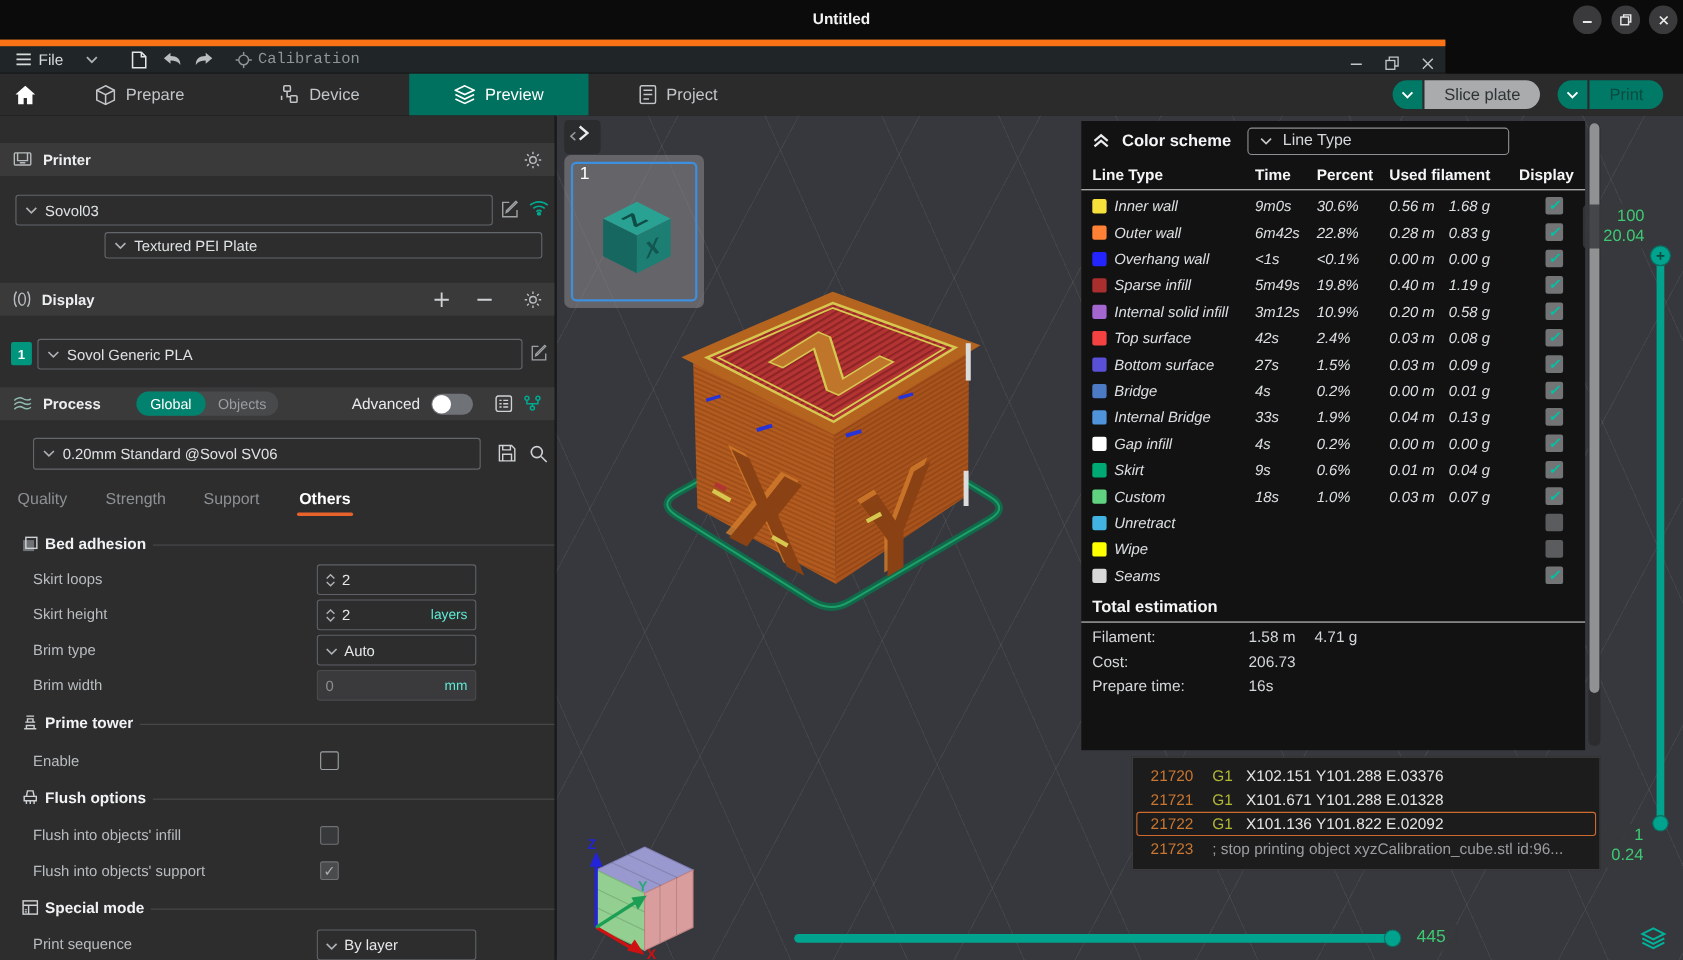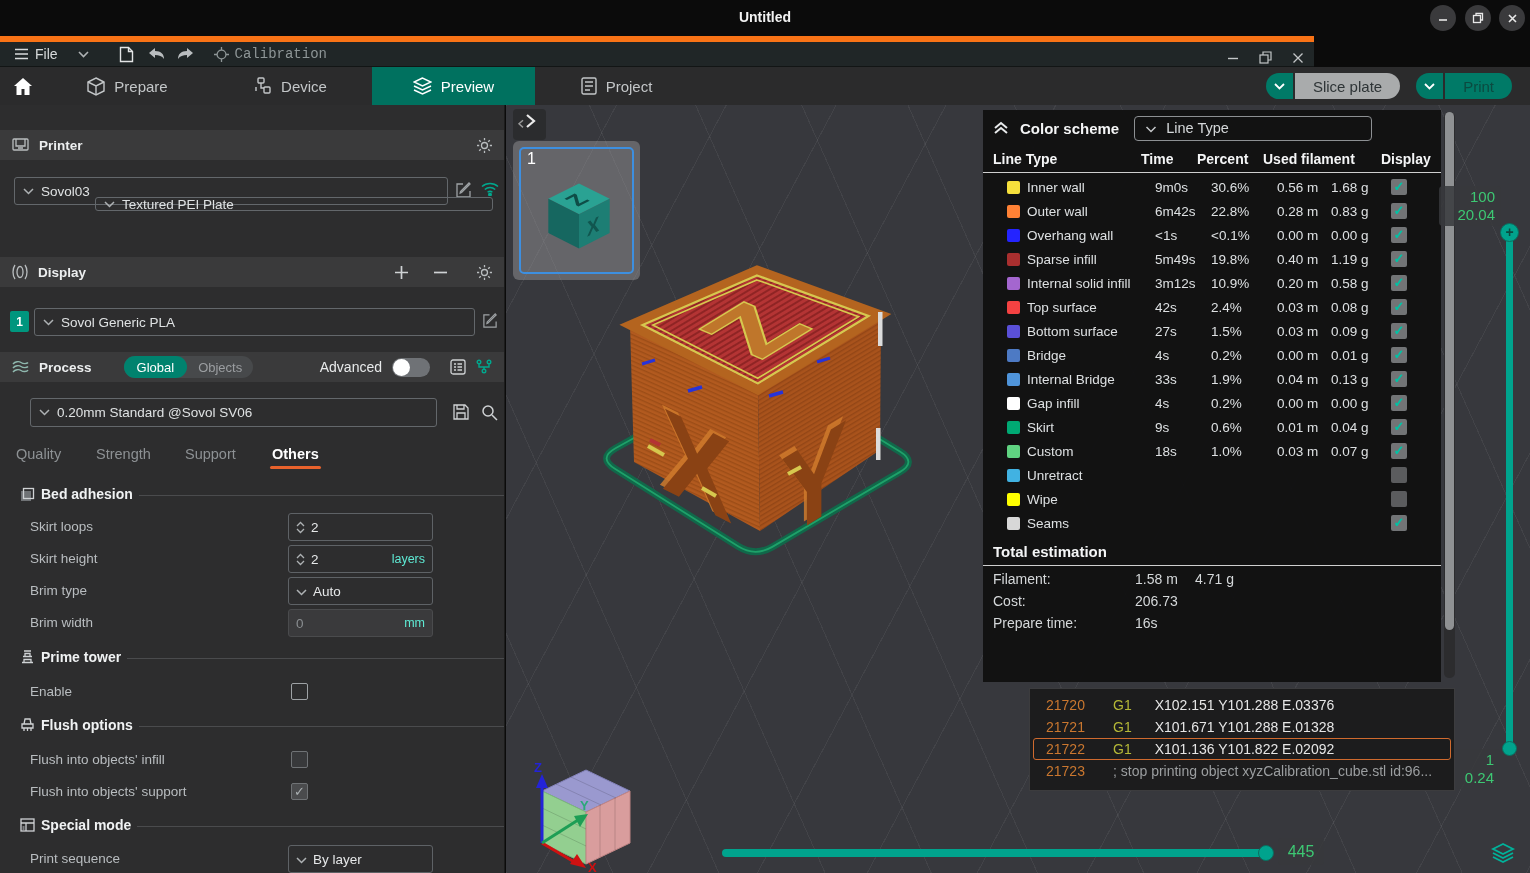--- a/index.html
+++ b/index.html
@@ -76,34 +76,34 @@
   .thumb .sel { position:absolute; left:6px; top:6px; right:6px; bottom:6px; border:2px solid #3d8fe0; border-radius:5px; }
   .thumb .num { position:absolute; left:14px; top:9px; color:#fff; font-size:16px; }
 
   
   .legend { position:absolute; left:477px; top:5px; width:458px; height:572px; background:rgba(17,17,17,0.96); color:#dde0e2; font-size:13.5px; }
   .lg-head { display:flex; align-items:center; height:36px; padding:0 10px; gap:11px; }
   .lg-title { font-weight:bold; color:#f4f5f6; font-size:15px; }
   .lg-combo { margin-left:4px; width:238px; height:25px; border:1px solid #8d9093; border-radius:4px; display:flex; align-items:center; gap:9px; padding:0 10px; color:#d5d8da; font-size:14.5px; }
   .lhead { display:grid; grid-template-columns:148px 56px 66px 114px 1fr 50px; align-items:center; height:26px; padding:0 10px; font-weight:bold; color:#f4f5f6; font-size:14px; }
   .ldiv { height:1px; background:#cfcfcf; margin:0 0 2px 0; }
-  .lrow { display:grid; grid-template-columns:20px 128px 56px 66px 54px 60px 1fr 26px; align-items:center; height:24px; padding:0 24px; }
+  .lrow { display:grid; grid-template-columns:20px 128px 56px 66px 54px 60px 1fr 26px; align-items:center; height:24px; padding:0 10px;font-style:italic; }
   .sw { width:13px; height:13px; border-radius:2px; }
   .cb { width:16px; height:16px; border-radius:2px; background:#5b5c5e; }
   .cb.on { background:#727476; color:#00c3a5; font-size:13px; font-weight:bold; text-align:center; line-height:15px; }
   .cb.on::after { content:"✓"; }
   .lg-total-title { font-weight:bold; color:#f4f5f6; font-size:15px; padding:8px 10px 5px; }
   .trow { display:grid; grid-template-columns:142px 60px auto; padding:3px 10px; color:#d5d8da; font-size:14px; }
 
   .vscroll { position:absolute; left:938px; top:7px; width:11px; height:566px; background:#2c2c2e; border-radius:5px; }
   .vscroll .vthumb { position:absolute; left:1px; top:0; width:9px; height:518px; background:#8f9193; border-radius:5px; }
 
   
   .gcode { position:absolute; left:523px; top:583px; width:426px; height:103px; background:#1c1c1d; border:1px solid #3c3c3e; padding-top:5px; font-size:14px; }
-  .grow { display:flex; gap:23px; height:22px; align-items:center; padding:0 12px; border:1px solid transparent; border-radius:3px; margin:0 3px; }
+  .grow { display:flex; gap:12px; height:22px; align-items:center; padding:0 12px; border:1px solid transparent; border-radius:3px; margin:0 3px; }
   .grow.hl { border-color:#cf6a2e; }
   .gno { color:#ca772f; min-width:44px; }
   .gcmd { color:#b5b837; }
   .gtxt { color:#e6e6e6; white-space:nowrap; overflow:hidden; }
   .gtxt.cmt { color:#9b9ea0; }
 
   
   .vslider-line { position:absolute; left:1000px; top:127px; width:7px; height:517px; background:#00a38d; border-radius:3px; }
   .vknob-top { position:absolute; left:994px; top:118px; width:19px; height:19px; border-radius:50%; background:#00a38d; border:1.5px solid #0a6e5f; color:#0b4a40; font-size:14px; font-weight:bold; text-align:center; line-height:16px; }
   .vknob-bot { position:absolute; left:996px; top:636px; width:15px; height:15px; border-radius:50%; background:#00a38d; border:1.5px solid #0a6e5f; }
@@ -301,21 +301,21 @@
           <path d="M8 2H2v13h13V9"></path>
           <path d="M6.5 10.5L15 2l-1-1-8.5 8.5-.3 1.6z"></path>
         </svg>
       </span>
     <span class="icn teal" style="position:absolute; left:481px; top:77px">
         <svg width="18" height="14" viewBox="0 0 18 14" fill="none" stroke="#00a88e" stroke-width="1.5">
           <path d="M1 4.5C5.5.5 12.5.5 17 4.5M3.8 7.5c3-2.7 7.4-2.7 10.4 0M6.6 10.3c1.4-1.2 3.4-1.2 4.8 0"></path>
           <circle cx="9" cy="12.5" r="1.2" fill="#00a88e"></circle>
         </svg>
       </span>
-    <div class="combo" style="top:92px; left:95px; width:398px; height:14px">
+    <div class="combo" style="top:106px; left:95px; width:398px; height:24px">
       <span class="chev">
           <svg width="11" height="7" viewBox="0 0 11 7" fill="none" stroke="#aeb2b4" stroke-width="1.5">
             <path d="M1 1l4.5 4.5L10 1"></path>
           </svg>
         </span>
       <span>Textured PEI Plate</span>
     </div>
 
     <div class="strip" style="top:152px">
       <span class="icn">

